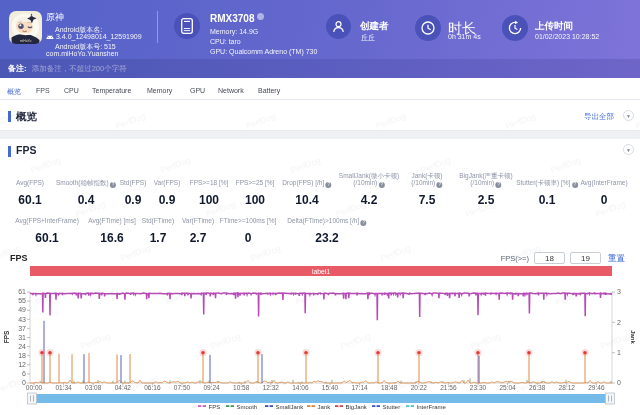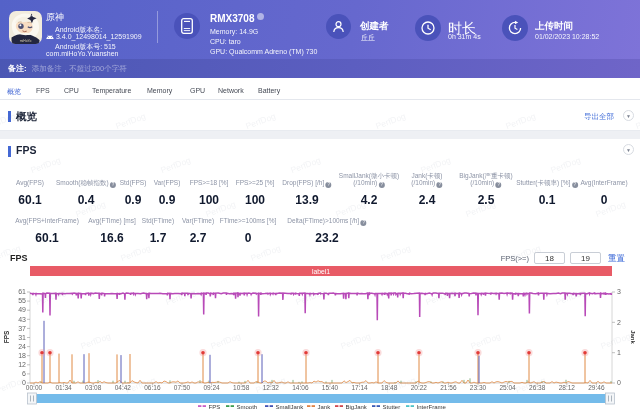--- a/index.html
+++ b/index.html
@@ -137,25 +137,25 @@
     <div class="sv" style="left:86px;top:192.5px">0.4</div>
     <div class="sh" style="left:133px;top:178.5px">Std(FPS)</div>
     <div class="sv" style="left:133px;top:192.5px">0.9</div>
     <div class="sh" style="left:167px;top:178.5px">Var(FPS)</div>
     <div class="sv" style="left:167px;top:192.5px">0.9</div>
     <div class="sh" style="left:209px;top:178.5px">FPS&gt;=18 [%]</div>
     <div class="sv" style="left:209px;top:192.5px">100</div>
     <div class="sh" style="left:255px;top:178.5px">FPS&gt;=25 [%]</div>
     <div class="sv" style="left:255px;top:192.5px">100</div>
     <div class="sh" style="left:307px;top:178.5px">Drop(FPS) [/h]<span class="qm">?</span></div>
-    <div class="sv" style="left:307px;top:192.5px">13.9</div>
+    <div class="sv" style="left:307px;top:192.5px">10.4</div>
     <div class="sh" style="left:369px;top:171.5px">SmallJank(微小卡顿)<br>(/10min)<span class="qm">?</span></div>
     <div class="sv" style="left:369px;top:192.5px">4.2</div>
     <div class="sh" style="left:427px;top:171.5px">Jank(卡顿)<br>(/10min)<span class="qm">?</span></div>
-    <div class="sv" style="left:427px;top:192.5px">2.4</div>
+    <div class="sv" style="left:427px;top:192.5px">7.5</div>
     <div class="sh" style="left:486px;top:171.5px">BigJank(严重卡顿)<br>(/10min)<span class="qm">?</span></div>
     <div class="sv" style="left:486px;top:192.5px">2.5</div>
     <div class="sh" style="left:547px;top:178.5px">Stutter(卡顿率) [%]<span class="qm">?</span></div>
     <div class="sv" style="left:547px;top:192.5px">0.1</div>
     <div class="sh" style="left:604px;top:178.5px">Avg(InterFrame)</div>
     <div class="sv" style="left:604px;top:192.5px">0</div>
     <div class="sh" style="left:47px;top:217px">Avg(FPS+InterFrame)</div>
     <div class="sv" style="left:47px;top:230.5px">60.1</div>
     <div class="sh" style="left:112px;top:217px">Avg(FTime) [ms]</div>
     <div class="sv" style="left:112px;top:230.5px">16.6</div>

